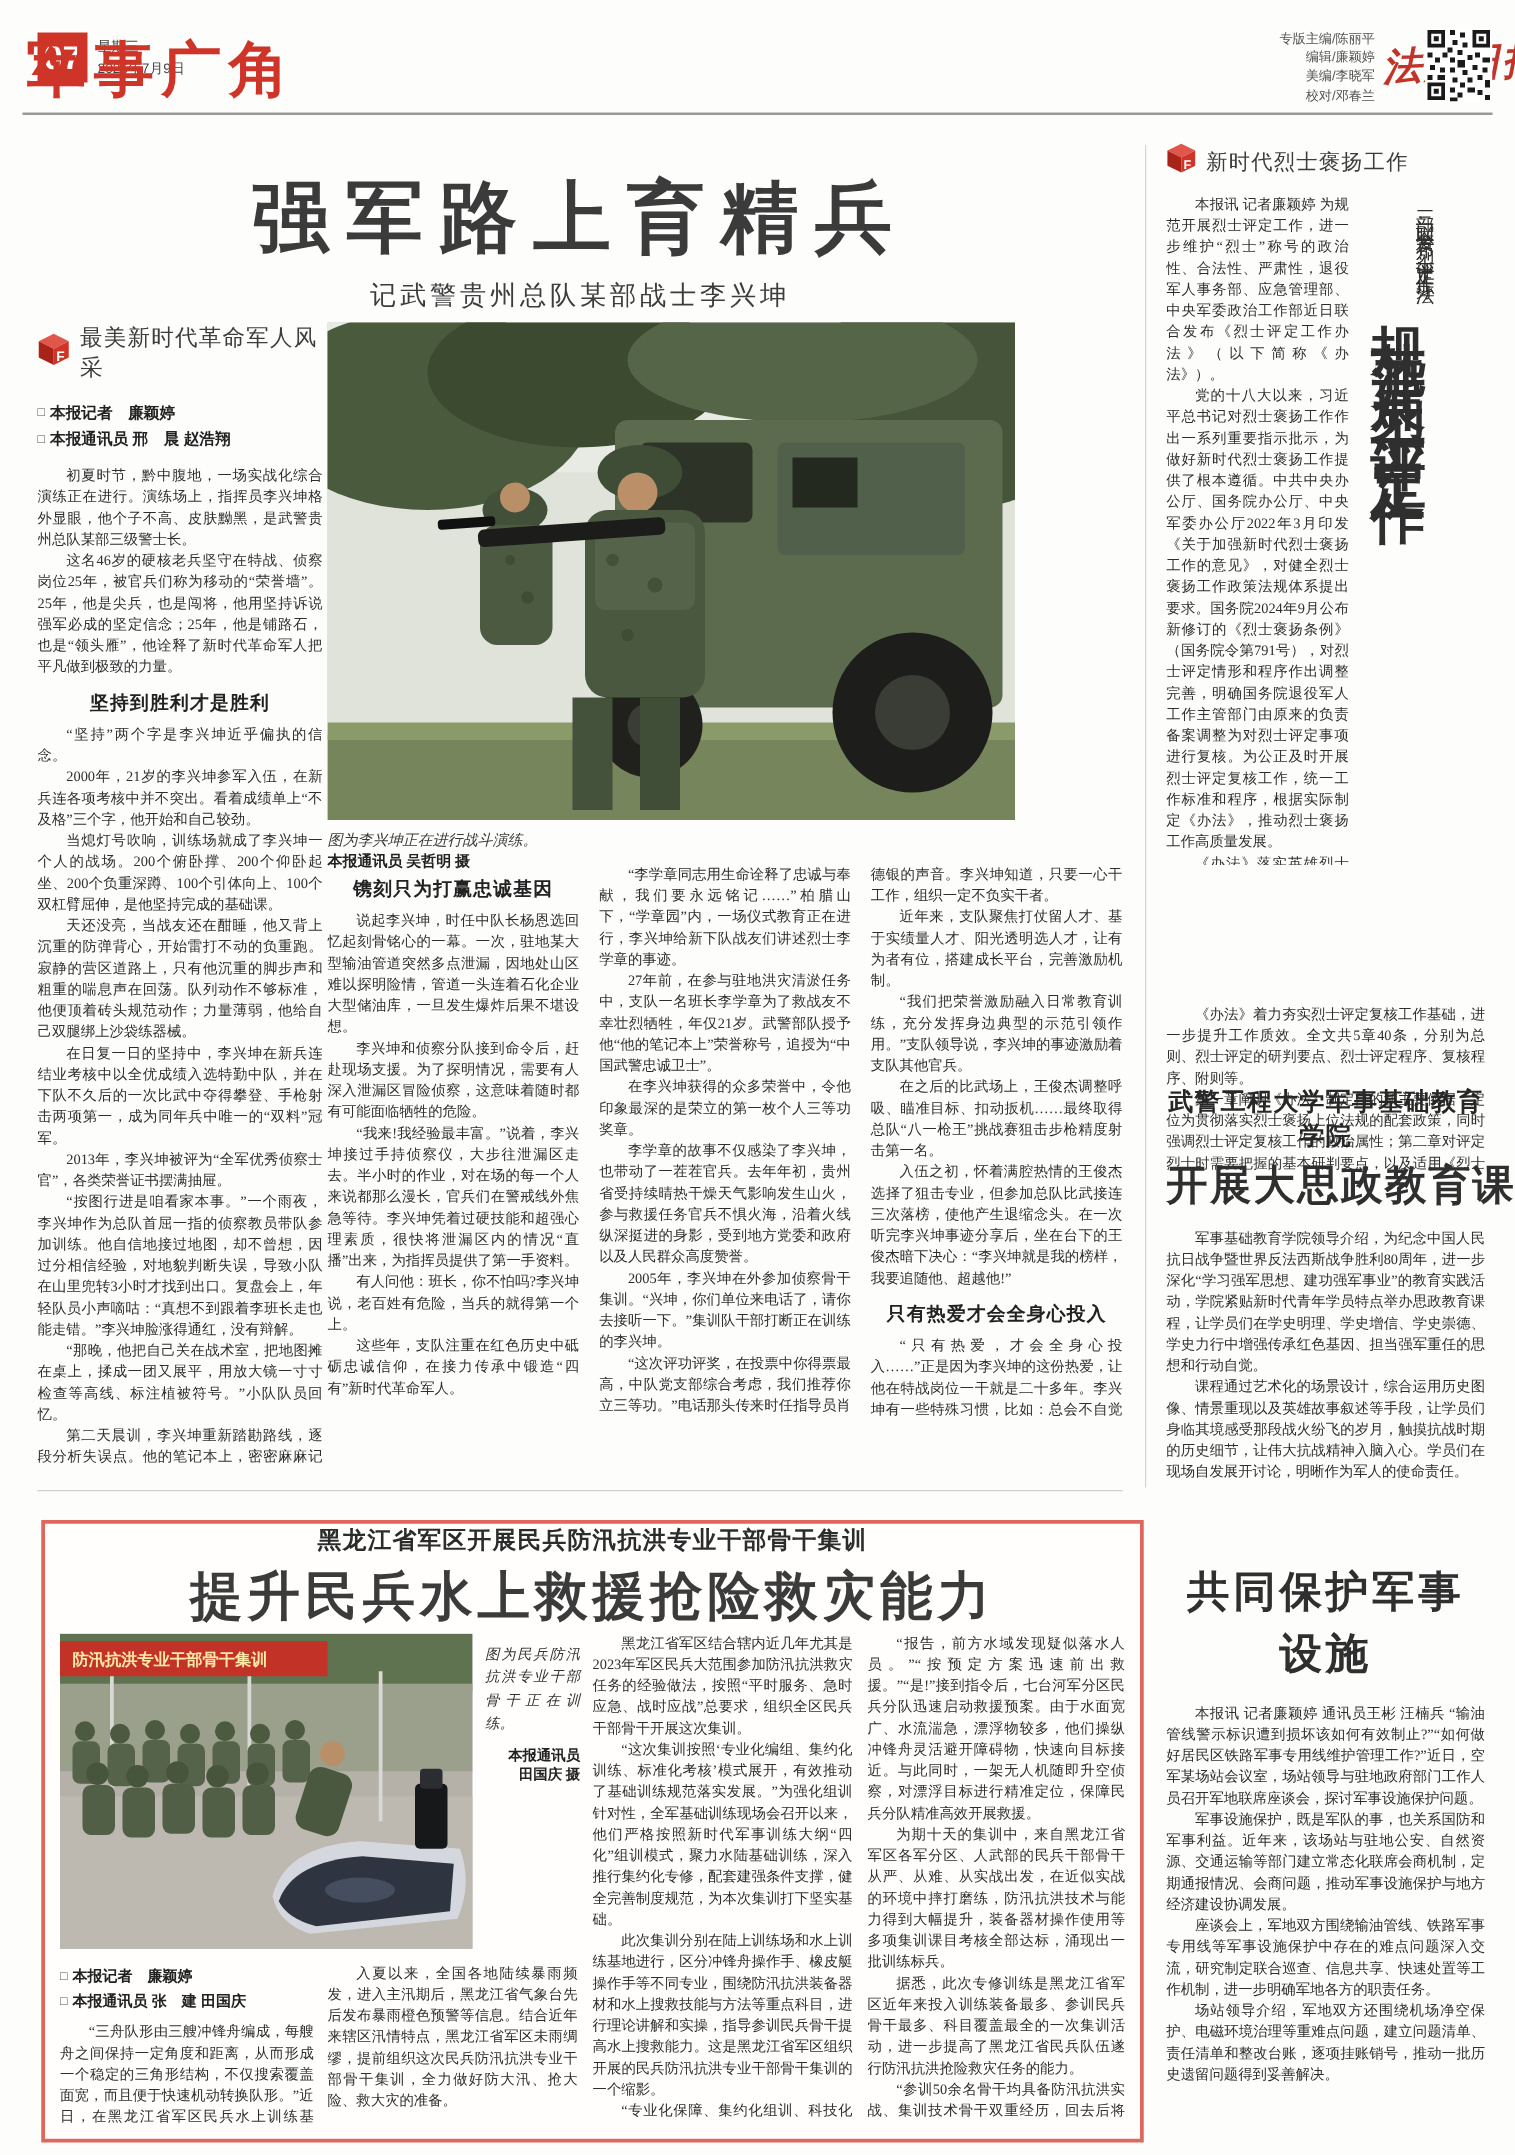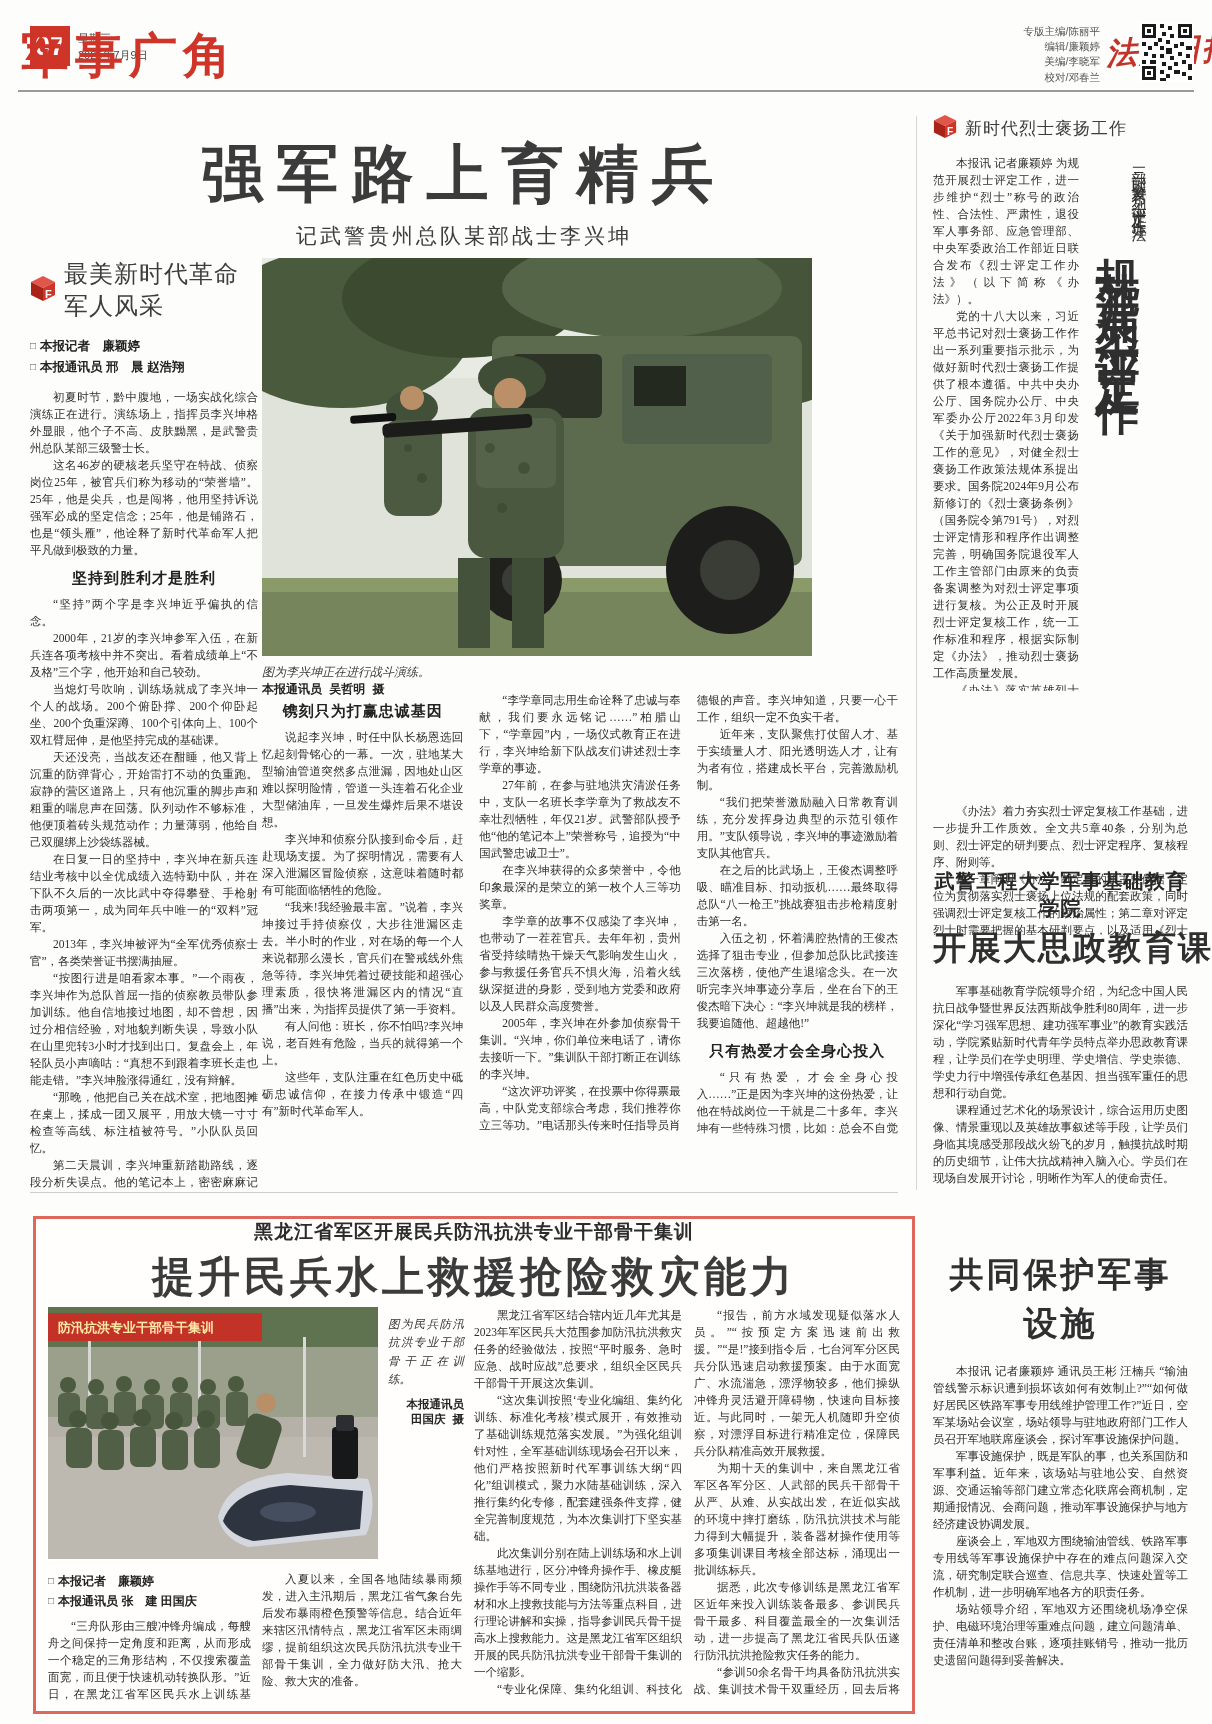--- a/index.html
+++ b/index.html
@@ -23,24 +23,24 @@
     color:#c2332a;font-size:31px;letter-spacing:1px;transform:rotate(-3deg);white-space:nowrap;}
   .header-rule{height:2px;background:#9a9a9a;}
 
   
   .body-text p{margin:0;text-indent:2em;text-align:justify;font-size:11.5px;line-height:17px;color:#2e2e2e;}
   .body-text h4.flow-subhead{margin:10px 0 8px 0;text-align:center;text-indent:0;
     font-family:"Liberation Sans",sans-serif;font-size:15px;color:#222;letter-spacing:1px;}
   .byline{font-family:"Liberation Sans",sans-serif;font-weight:bold;font-size:12.5px;color:#222;line-height:1.7;}
   .byline .sq{font-weight:normal;font-size:10px;position:relative;top:-1px;margin-right:4px;color:#555;}
   .caption{font-style:italic;font-size:12px;color:#3a3a3a;}
-  .credit{font-family:Liberation Mono, monospace;font-weight:bold;font-size:12px;color:#222;}
+  .credit{font-family:Liberation Serif, serif;font-weight:bold;font-size:12px;color:#222;}
 
   .tagline{display:flex;align-items:center;gap:7px;}
-  .tagline .tag-text{font-family:"Liberation Sans",sans-serif;font-size:24px;color:#3d3d3d;letter-spacing:1px;}
+  .tagline .tag-text{font-family:"Liberation Sans",sans-serif;font-size:18px;color:#3d3d3d;letter-spacing:1px;}
 
   
   .main-headline{font-family:"Liberation Sans",sans-serif;font-weight:bold;color:#3b3b3b;
     font-size:62px;letter-spacing:13px;text-align:center;white-space:nowrap;}
   .main-subtitle{font-family:"Liberation Sans",sans-serif;font-size:21px;color:#3d3d3d;
     letter-spacing:3px;text-align:center;}
   .three-col{column-count:3;column-gap:16px;}
   .photo-frame{background:#ccc;}
   .cap-row{display:flex;justify-content:space-between;align-items:baseline;flex-direction:column;}
 

